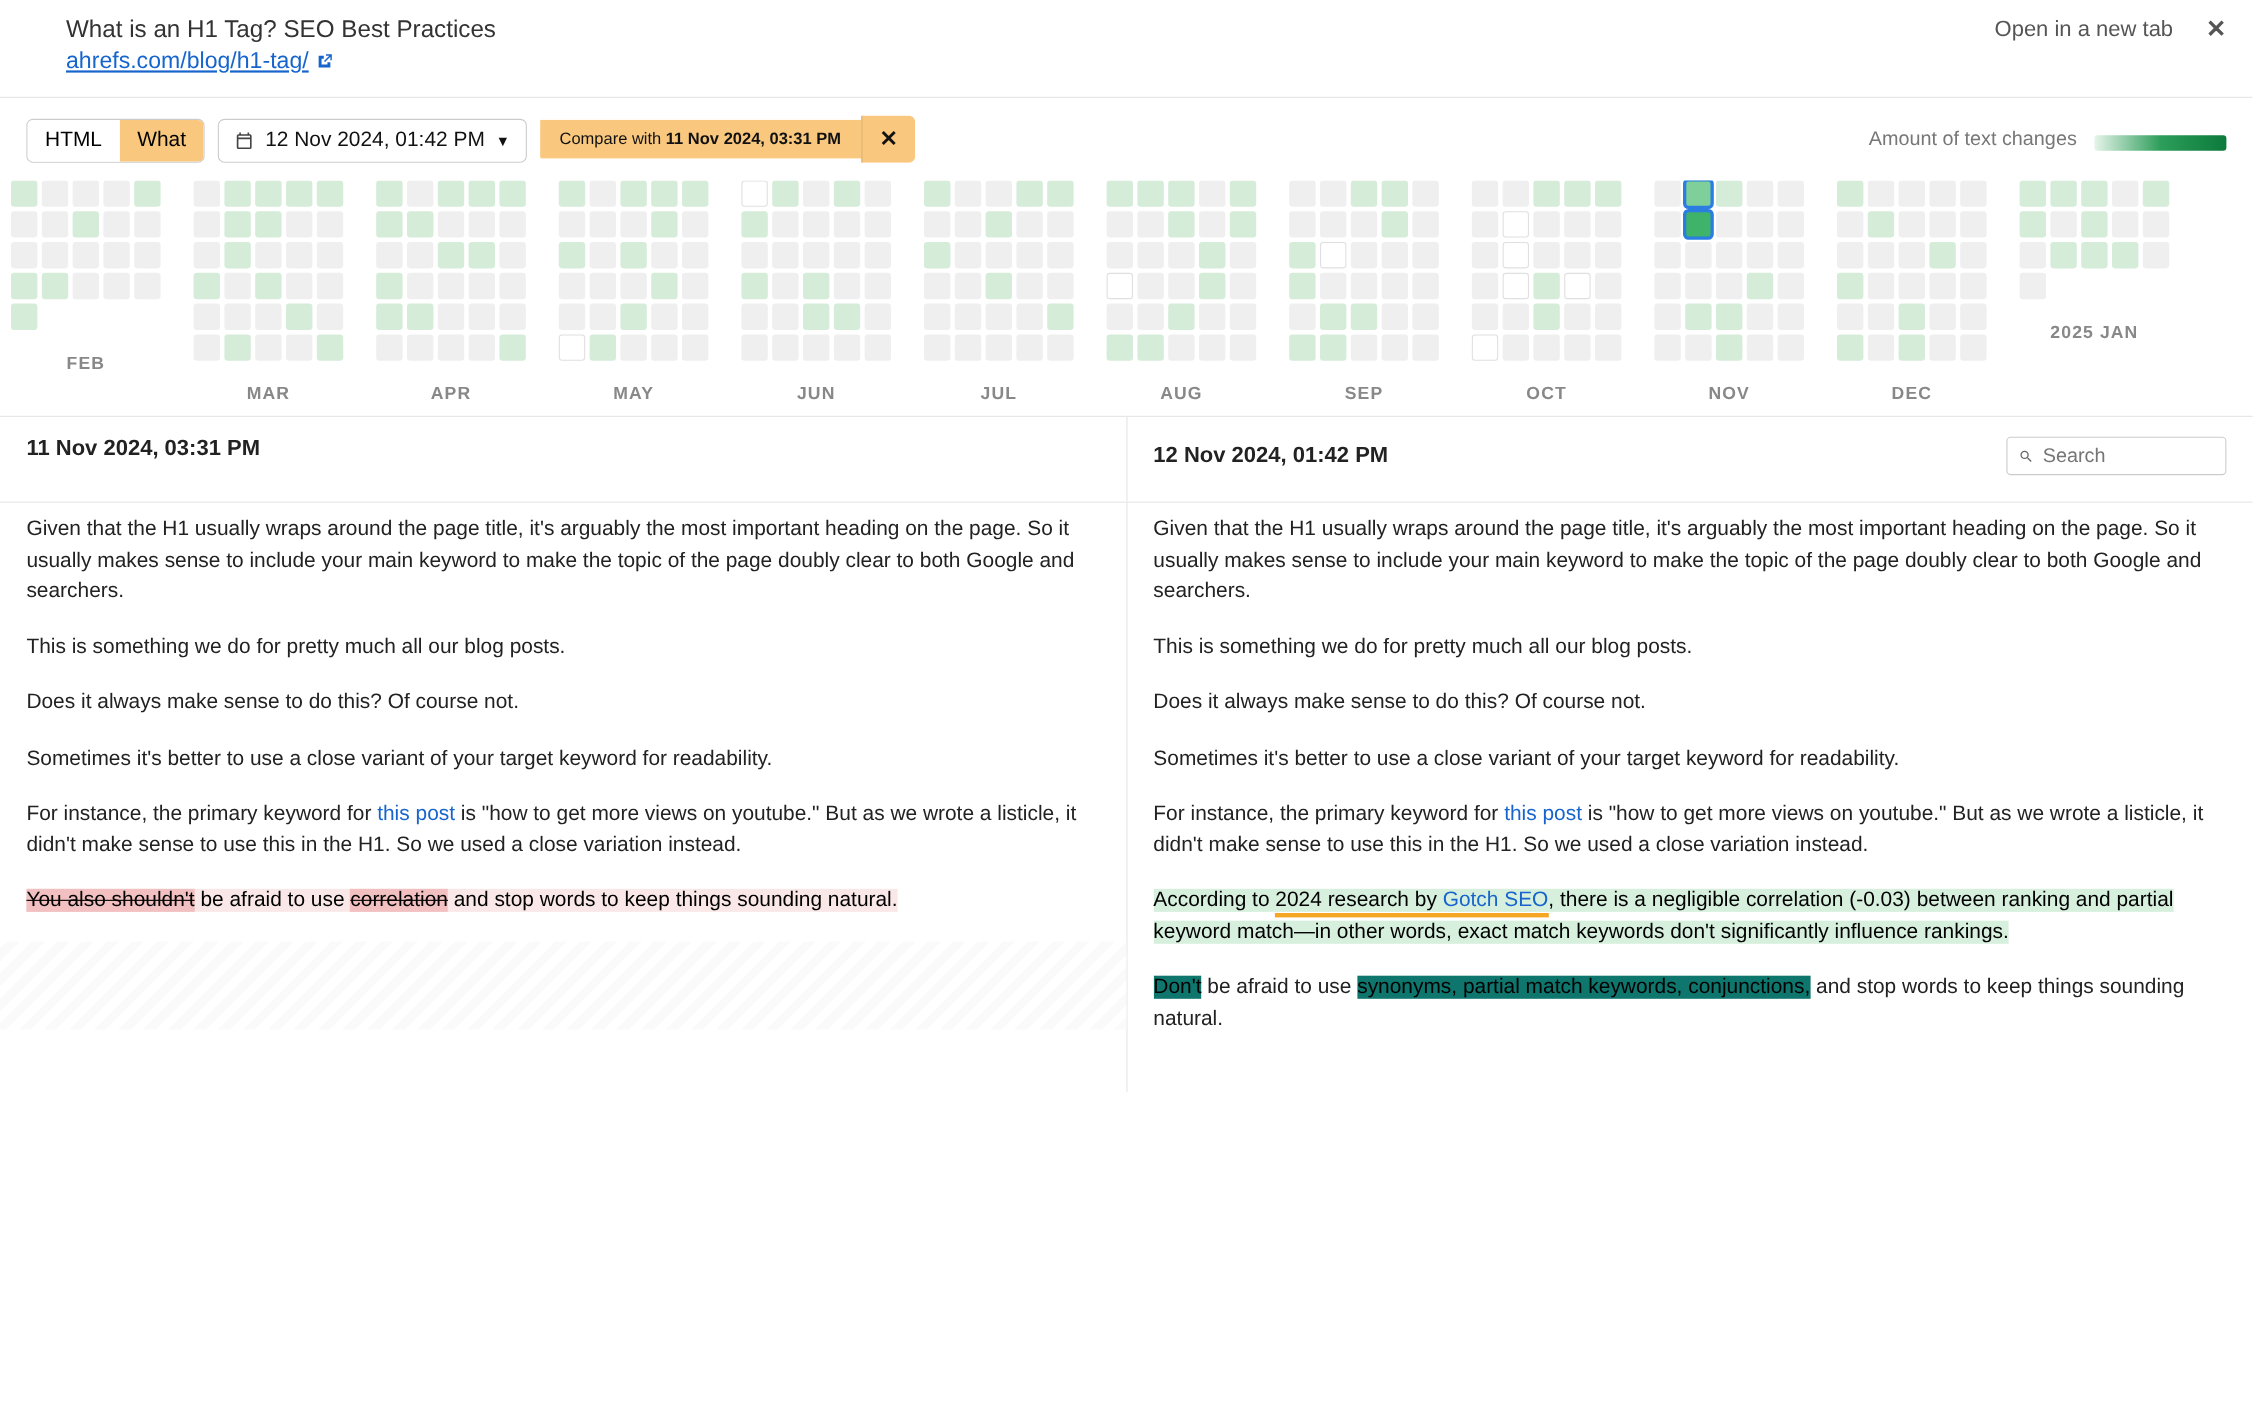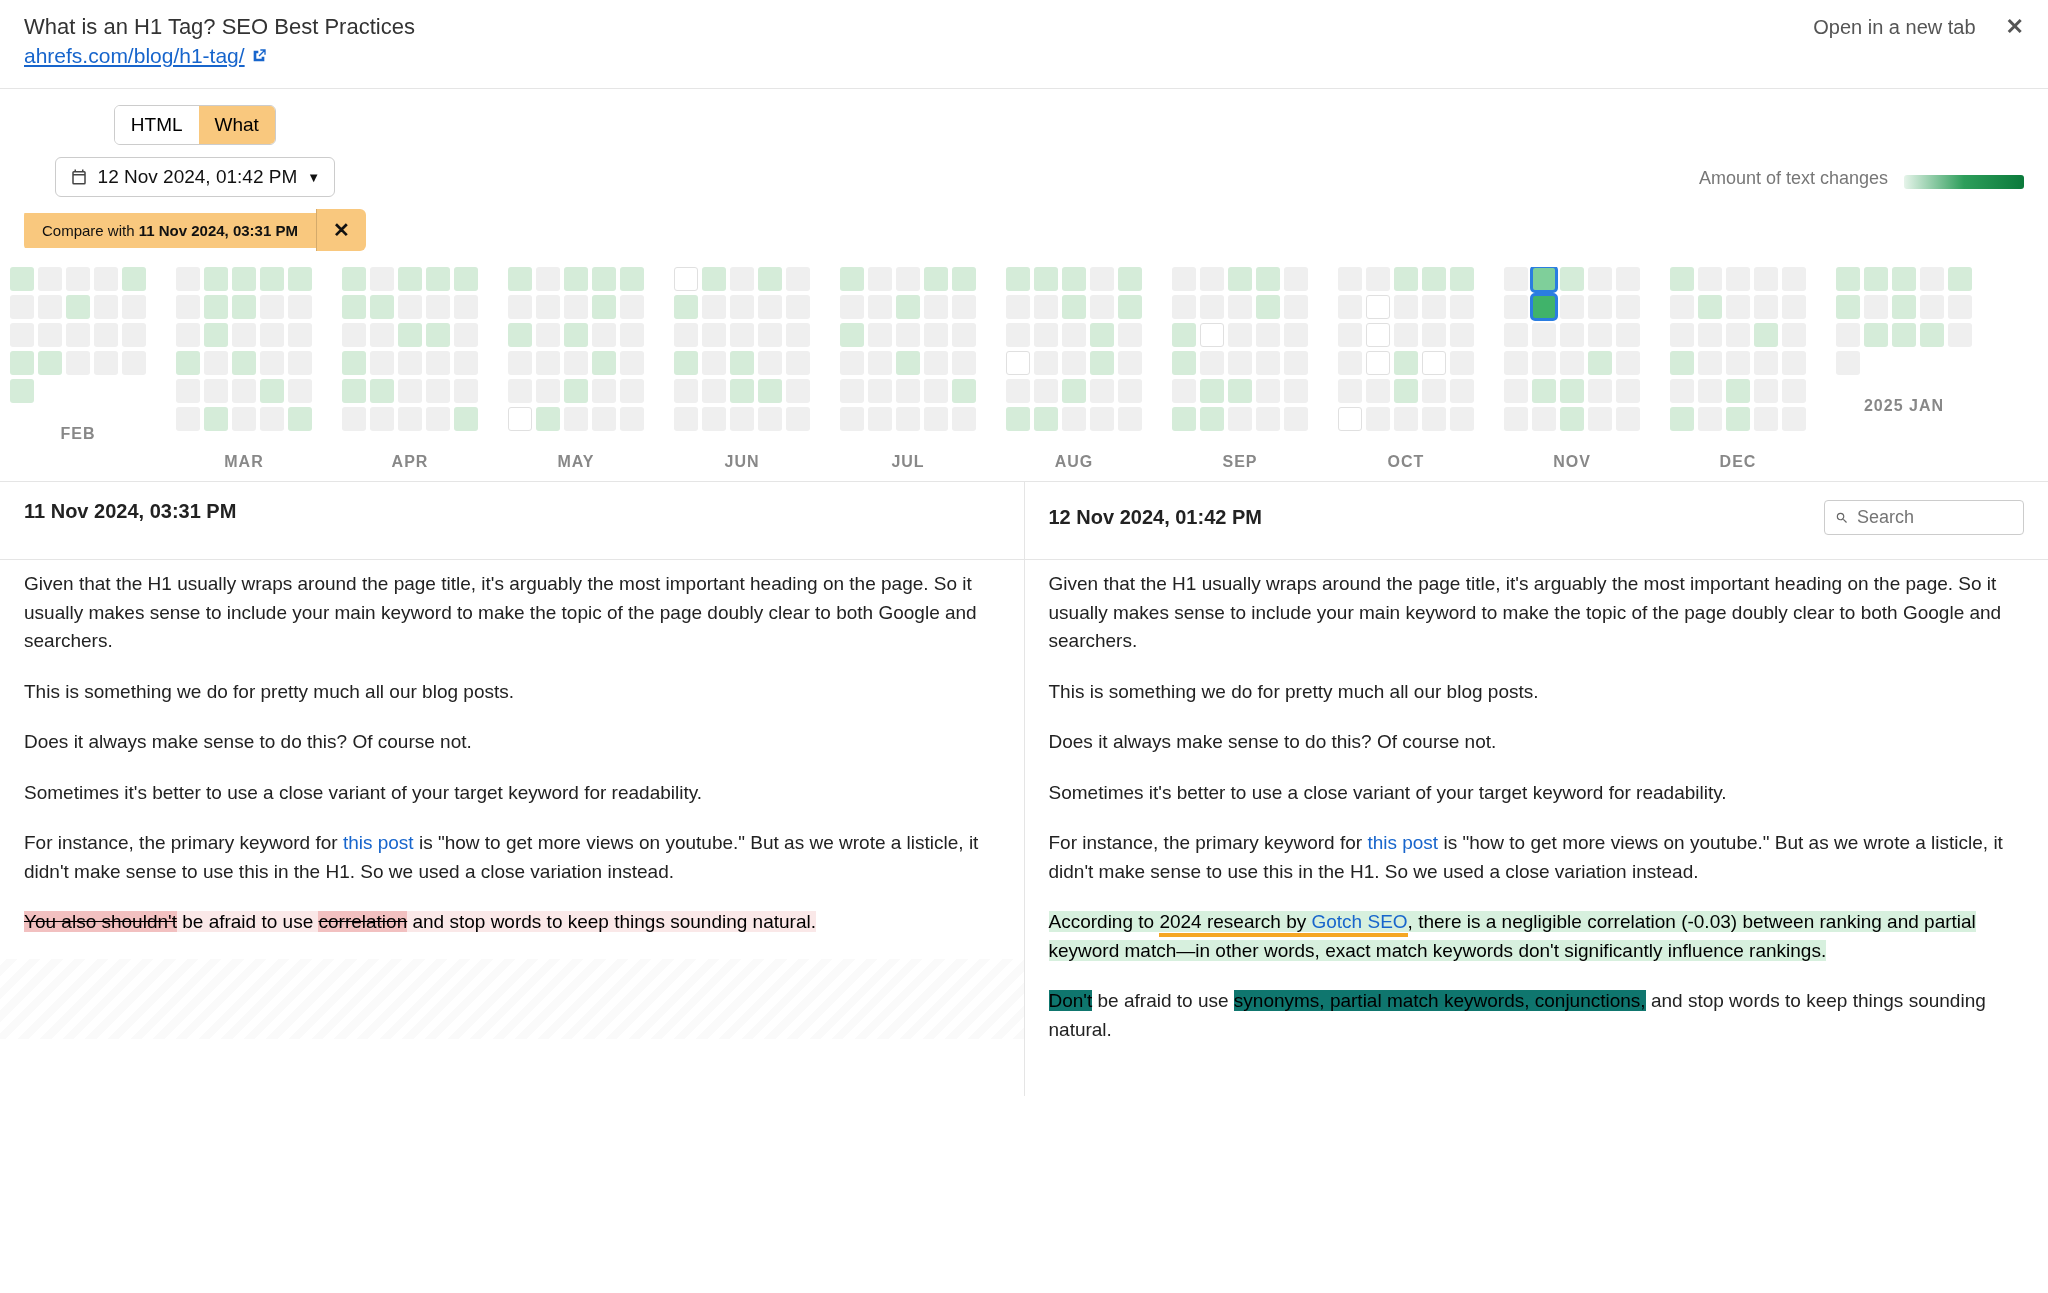--- a/index.html
+++ b/index.html
@@ -1,27 +1,27 @@
 <!DOCTYPE html>
 <html><head>
 <meta charset="utf-8">
 <style>
 * { box-sizing: border-box; margin: 0; padding: 0; }
 body { font-family: -apple-system, BlinkMacSystemFont, "Segoe UI", Helvetica, Arial, sans-serif; background: #fff; color: #111; font-size: 19px; }
 
 .header { display: flex; align-items: flex-start; justify-content: space-between; padding: 14px 24px 20px; border-bottom: 1px solid #e5e5e5; }
-.header-left { display:flex; flex-direction:column; gap:4px;}
+.header-left { display:flex; flex-direction:column; gap:4px;margin-left:36px;}
 .page-title { font-size: 22px; font-weight: 400; color: #333; }
 .page-url { font-size: 21px; color: #1765cc; display:flex; align-items:center; gap:6px;}
 .page-url svg { width:16px; height:16px; fill:none; stroke:#1765cc; stroke-width:2;}
 .header-right { display:flex; align-items:center; gap:30px; font-size:20px; color:#555;}
 .header-right .close-x { font-size:22px; color:#555; cursor:pointer; font-weight:600;}
 
 .toolbar { display:flex; align-items:center; gap:14px; padding: 16px 24px; justify-content:space-between;}
-.toolbar-left { display:flex; align-items:center; gap:12px;flex-direction:column;}
+.toolbar-left { display:flex; align-items:flex-end; gap:12px;}
 .btn-group { display:inline-flex; border:1px solid #ccc; border-radius:6px; overflow:hidden; }
 .btn-group button { border:none; background:#fff; font-size:19px; padding:8px 16px; cursor:pointer; font-family:inherit;}
 .btn-group button.active { background:#f9c87e; }
 .date-btn { display:inline-flex; align-items:center; gap:10px; border:1px solid #ccc; border-radius:6px; padding:8px 14px; font-size:19px; cursor:pointer;}
 .date-btn svg.cal { width:18px;height:18px; fill:#444;}
 .date-btn .caret { font-size:13px;}
 .compare-pill { display:inline-flex; align-items:center; border-radius:6px; overflow:hidden; }
 .compare-pill .cp-text { background:#f9c87e; padding:9px 18px; font-size:15px;}
 .compare-pill .cp-text b { font-weight:700;}
 .compare-pill .cp-close { background:#f9c87e; padding:9px 16px; border-left:1px solid rgba(0,0,0,0.15); cursor:pointer; font-size:20px; font-weight:700;}

